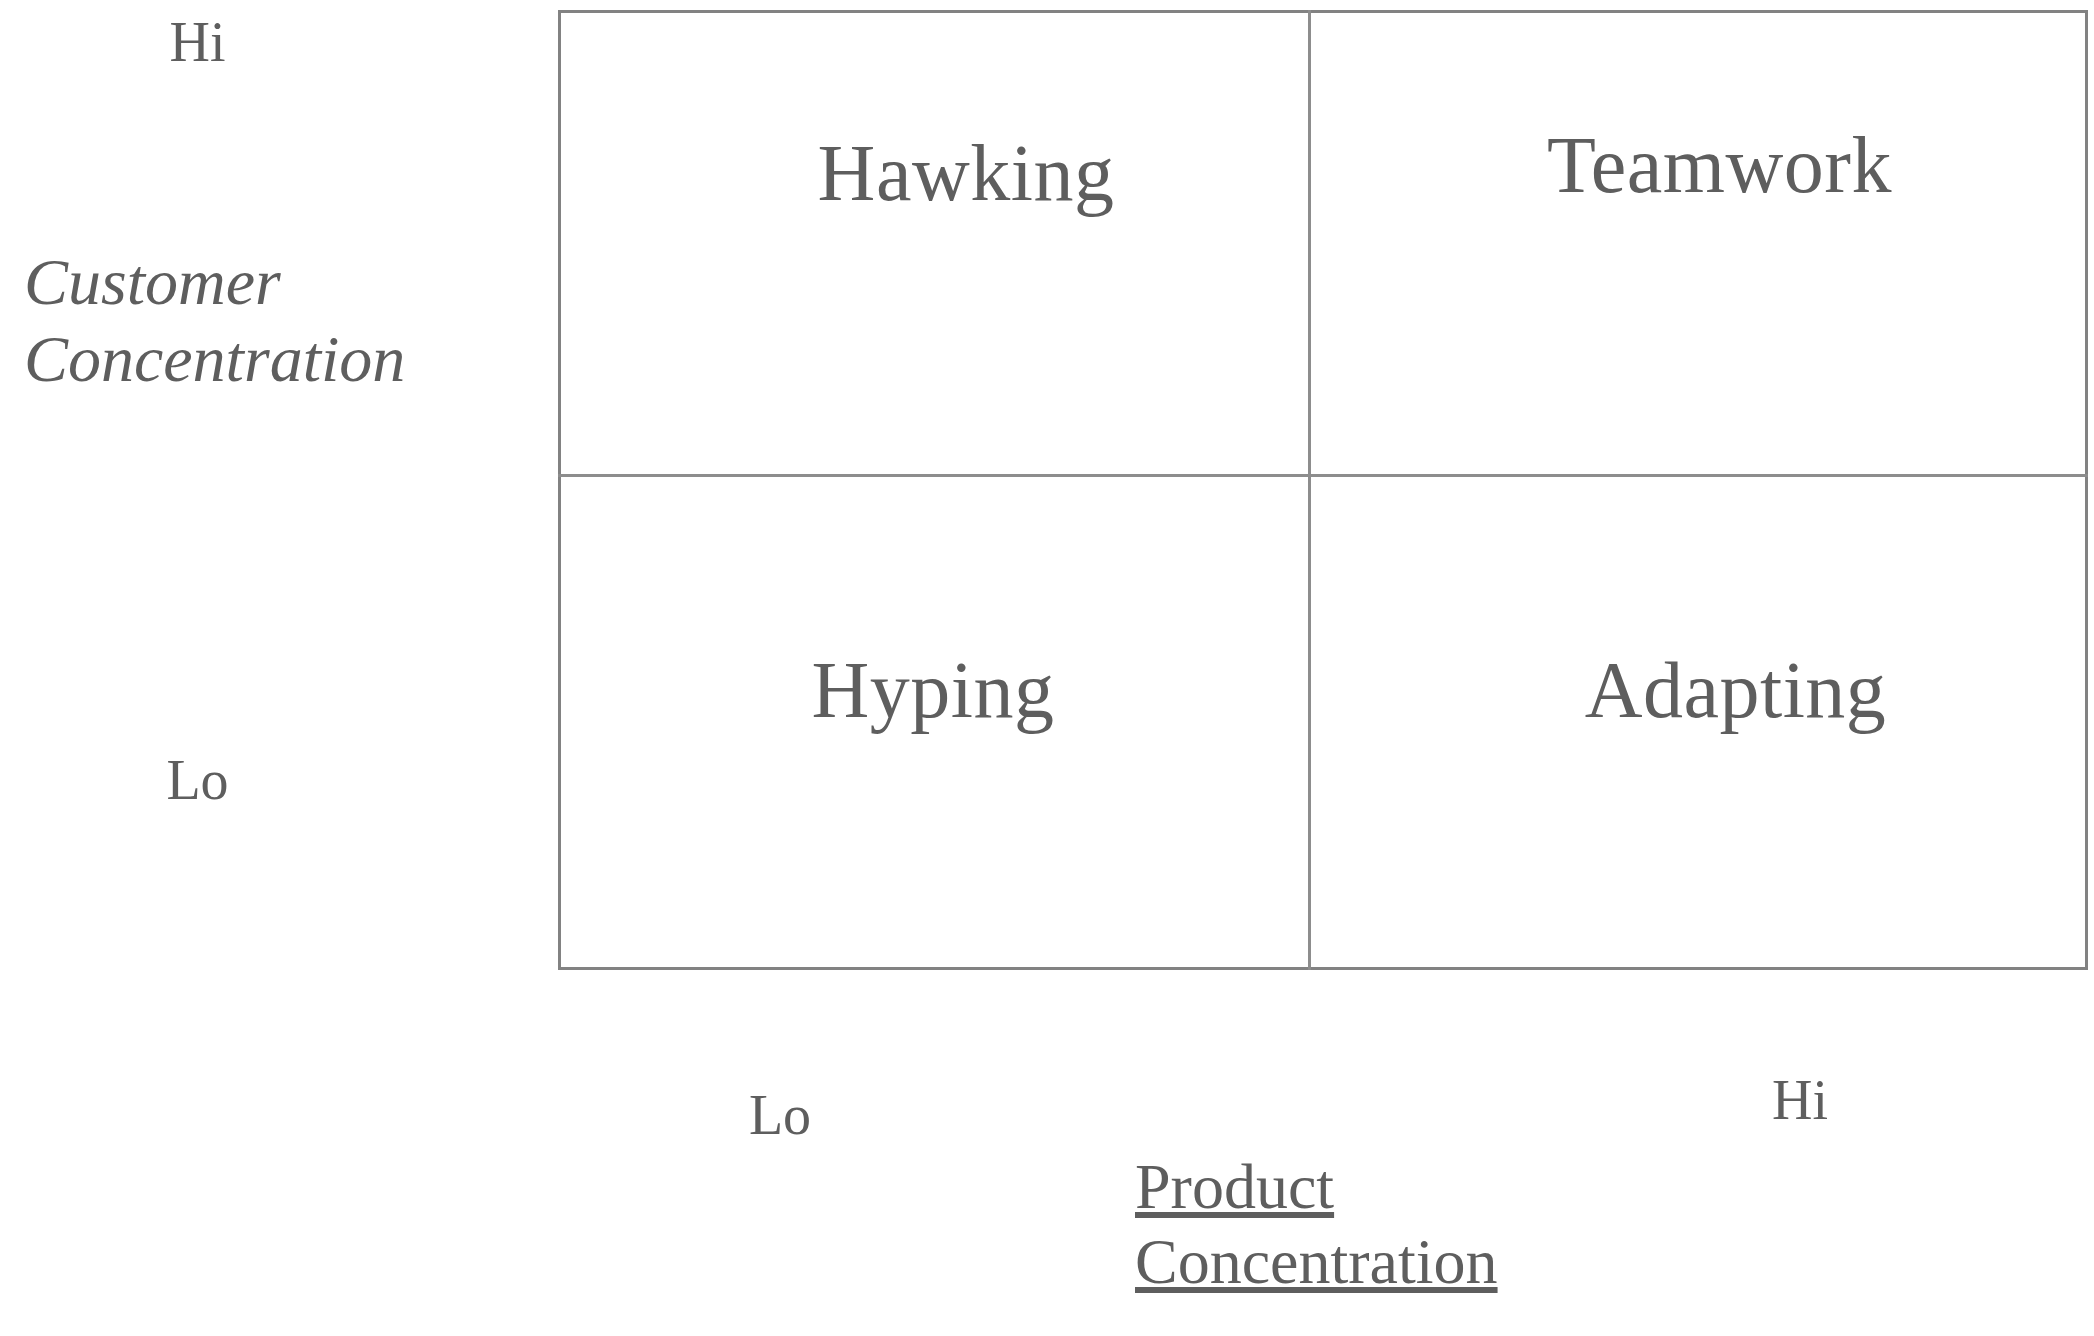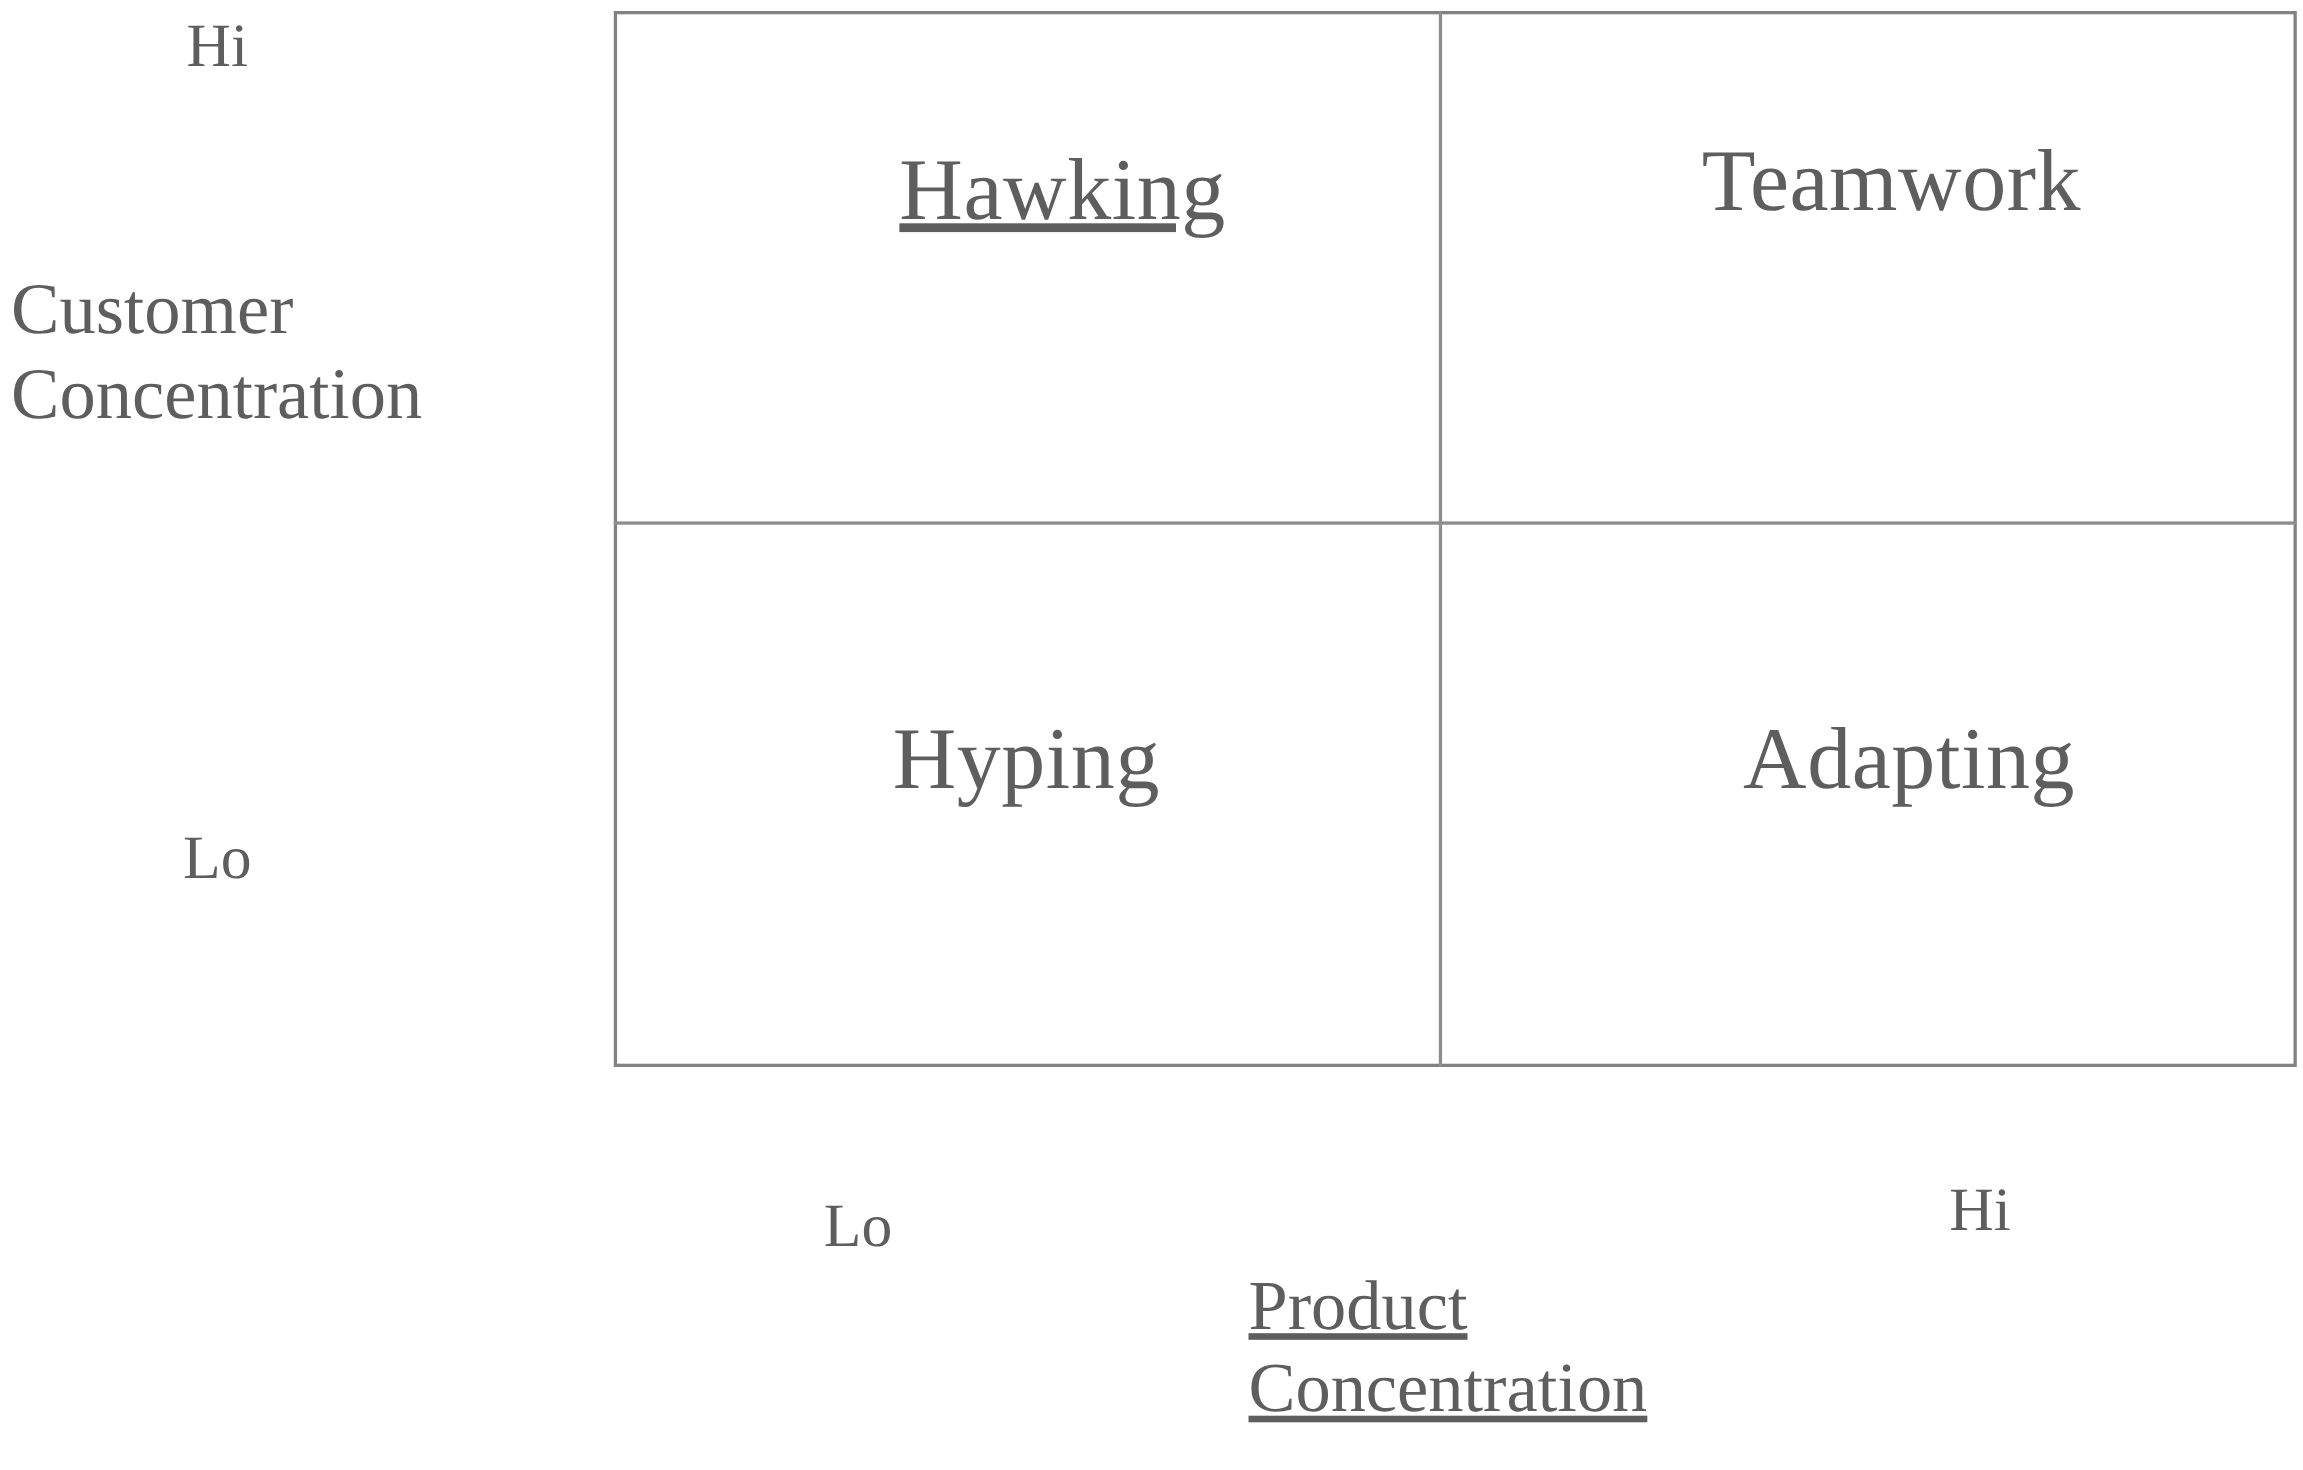--- a/index.html
+++ b/index.html
@@ -47,21 +47,21 @@
 
   
   .quadrant-label {
     position: absolute;
     font-size: 80px;
     line-height: 1;
     color: #5e5e5e;
     white-space: nowrap;
     letter-spacing: 0.5px;
   }
-  #quadrant-hawking  { left: 558px;  top: 133px; width: 816px;  text-align: center; text-decoration: underline; }
+  #quadrant-hawking  { left: 558px;  top: 133px; width: 816px;  text-align: center; }
   #quadrant-teamwork { left: 1311px; top: 125px; width: 777px;  text-align: center; margin-left: 20px; }
   #quadrant-hyping   { left: 558px;  top: 650px; width: 750px;  text-align: center; }
   #quadrant-adapting { left: 1311px; top: 650px; width: 777px;  text-align: center; margin-left: 36px; }
 
   
   .axis-scale {
     position: absolute;
     font-size: 56px;
     line-height: 1;
     color: #5e5e5e;
@@ -72,22 +72,23 @@
 
   #y-axis-title {
     position: absolute;
     left: 0px;
     top: 243px;
     width: 500px;
     font-size: 66px;
     line-height: 1.17;
     color: #5e5e5e;
     text-align: left;
-    padding-left: 10px;
+    padding-left: 24px;
     box-sizing: border-box;
+    font-style: italic;
   }
   #y-axis-title .axis-title-line { display: block; white-space: nowrap; }
 
   
   #x-axis-lo { left: 600px;  top: 1087px; width: 360px; text-align: center; }
   #x-axis-hi { left: 1620px; top: 1072px; width: 360px; text-align: center; }
 
   #x-axis-title {
     position: absolute;
     left: 1060px;

